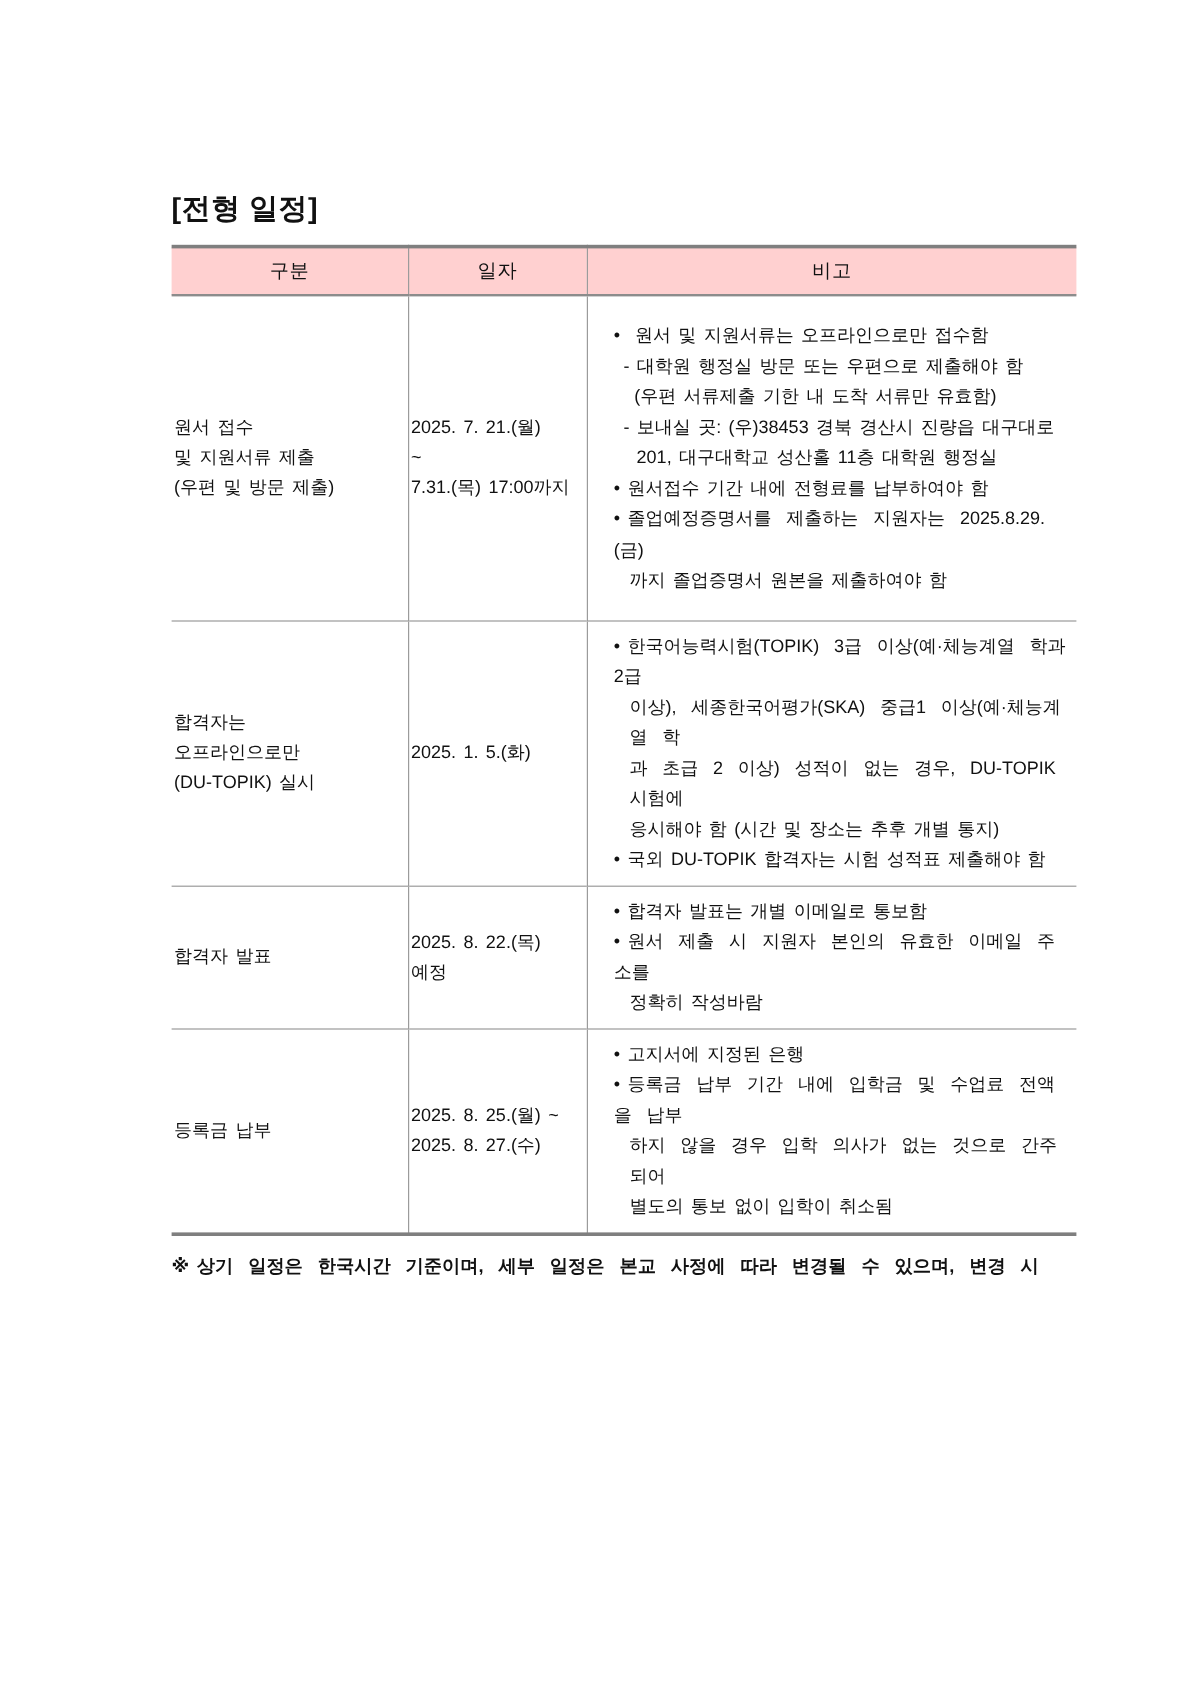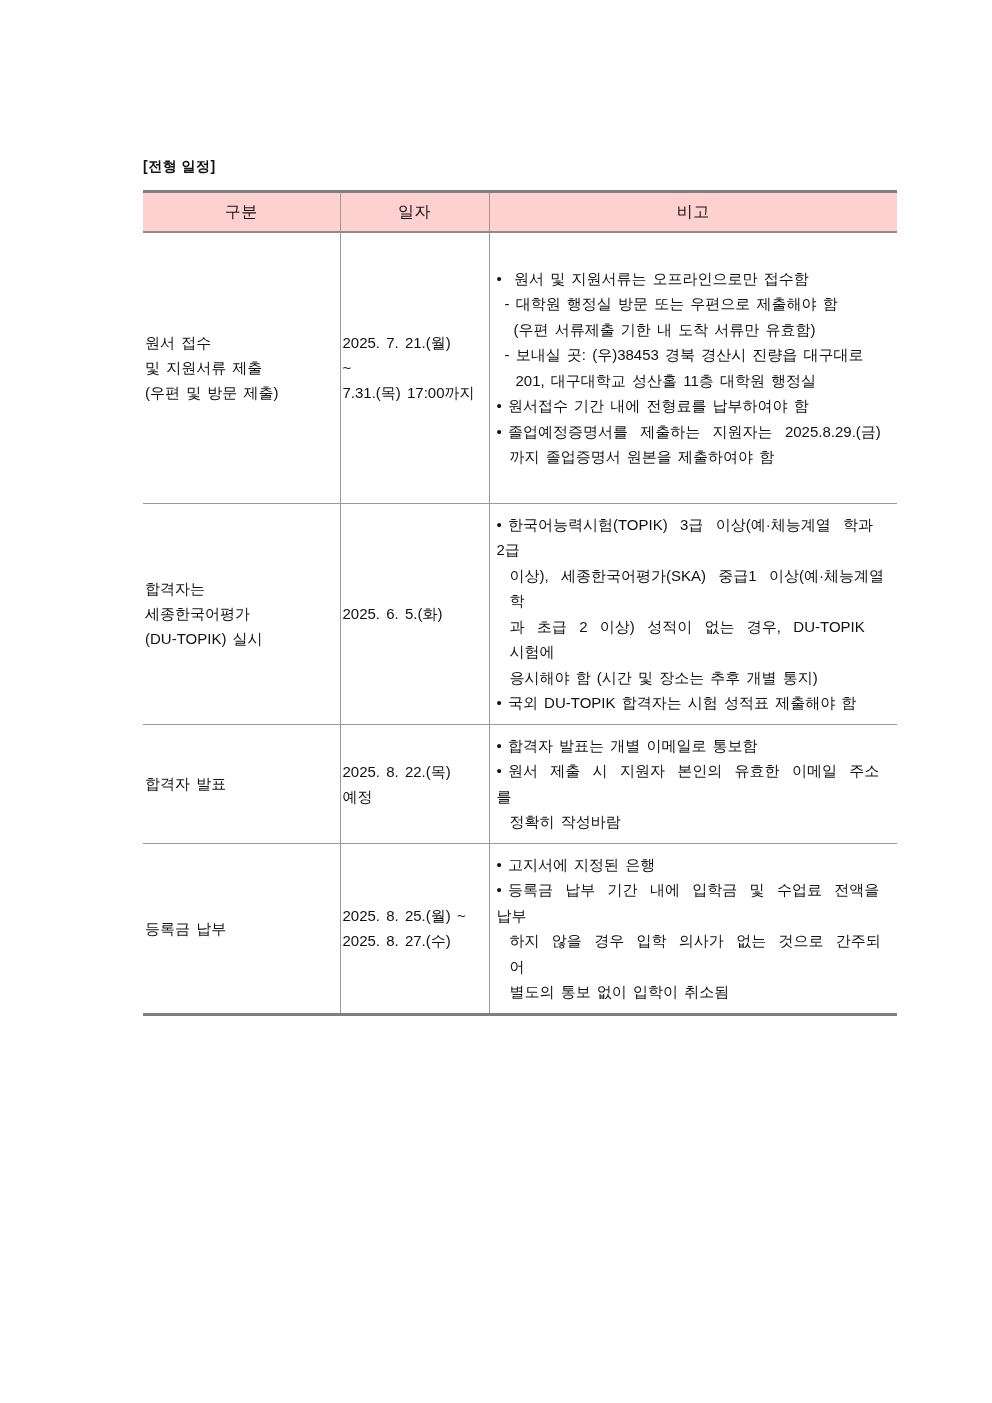--- a/index.html
+++ b/index.html
@@ -8,21 +8,21 @@
     --border-light:#9b9b9b;
     --text:#111111;
   }
   html,body{margin:0;padding:0;background:#ffffff;}
   .page{
     position:relative;width:992px;height:1403px;background:#ffffff;
     font-family:"Liberation Sans","DejaVu Sans",sans-serif;
     color:var(--text);overflow:hidden;
   }
   .content{position:absolute;left:143px;top:158px;width:754px;}
-  .title{font-size:14px;font-weight:bold;margin:0 0 14px 0;letter-spacing:.5px;}
+  .title{font-size:24px;font-weight:bold;margin:0 0 14px 0;letter-spacing:.5px;}
   table.sched{
     border-collapse:collapse;table-layout:fixed;width:754px;
     border-top:3px solid var(--border-heavy);
     border-bottom:3px solid var(--border-heavy);
     font-size:15px;color:var(--text);
   }
   table.sched th{
     background:var(--header-bg);
     font-weight:normal;font-size:16px;height:36px;
     border-bottom:2px solid #8c8c8c;letter-spacing:.5px;
@@ -30,21 +30,21 @@
   table.sched th:not(:last-child),
   table.sched td:not(:last-child){border-right:1px solid var(--border-light);}
   table.sched tbody td{border-top:1px solid var(--border-light);vertical-align:middle;}
   table.sched tbody tr:first-child td{border-top:none;}
   #table-body tr:nth-child(1){height:271px;}
   #table-body tr:nth-child(2){height:137px;}
   #table-body tr:nth-child(3){height:74px;}
   #table-body tr:nth-child(4){height:103px;}
   #table-body tr:nth-child(5){height:122px;}
   td.cat,td.date{line-height:25px;word-spacing:2px;padding:4px 2px;}
-  td.notes{padding:8px 5px 8px 7px;line-height:25.5px;word-spacing:2px;}
+  td.notes{padding:8px 5px 8px 22px;line-height:25.5px;word-spacing:2px;}
   .nline{white-space:pre-wrap;}
   .ind0{padding-left:0;}
   .ind1{padding-left:8px;}
   .ind2{padding-left:17px;}
   .ind3{padding-left:19px;}
   .ind4{padding-left:13px;}
   .foot{margin-top:13px;font-weight:bold;font-size:15.2px;line-height:26.5px;word-spacing:2px;color:var(--text);}
   .fline{white-space:pre-wrap;}
   .find0{padding-left:0;}
   .find1{padding-left:30px;}
@@ -88,25 +88,25 @@
               <div class="nline ind1">- 보내실 곳: (우)38453 경북 경산시 진량읍 대구대로</div>
               <div class="nline ind3">201, 대구대학교 성산홀 11층 대학원 행정실</div>
               <div class="nline ind0">• 원서접수 기간 내에 전형료를 납부하여야 함</div>
               <div class="nline ind0">• 졸업예정증명서를  제출하는  지원자는  2025.8.29.(금)</div>
               <div class="nline ind4">까지 졸업증명서 원본을 제출하여야 함</div>
             </td>
           </tr>
           <tr>
             <td class="cat">
               <div>합격자는</div>
-              <div>세종한국어평가</div>
+              <div>오프라인으로만</div>
               <div>(DU-TOPIK) 실시</div>
             </td>
             <td class="date">
-              <div>2025. 6. 5.(화)</div>
+              <div>2025. 1. 5.(화)</div>
             </td>
             <td class="notes">
               <div class="nline ind0">• 한국어능력시험(TOPIK)  3급  이상(예·체능계열  학과  2급</div>
               <div class="nline ind4">이상),  세종한국어평가(SKA)  중급1  이상(예·체능계열  학</div>
               <div class="nline ind4">과  초급  2  이상)  성적이  없는  경우,  DU-TOPIK  시험에</div>
               <div class="nline ind4">응시해야 함 (시간 및 장소는 추후 개별 통지)</div>
               <div class="nline ind0">• 국외 DU-TOPIK 합격자는 시험 성적표 제출해야 함</div>
             </td>
           </tr>
           <tr>
@@ -135,15 +135,16 @@
               <div class="nline ind0">• 고지서에 지정된 은행</div>
               <div class="nline ind0">• 등록금  납부  기간  내에  입학금  및  수업료  전액을  납부</div>
               <div class="nline ind4">하지  않을  경우  입학  의사가  없는  것으로  간주되어</div>
               <div class="nline ind4">별도의 통보 없이 입학이 취소됨</div>
             </td>
           </tr>
         </tbody>
     </table>
 
     <div class="foot" id="footnotes">
+        <div class="fline find0">※ 상기  일정은  한국시간  기준이며,  세부  일정은  본교  사정에  따라  변경될  수  있으며,  변경  시</div>
       </div>
   </div>
 </div>
 
 </body></html>

